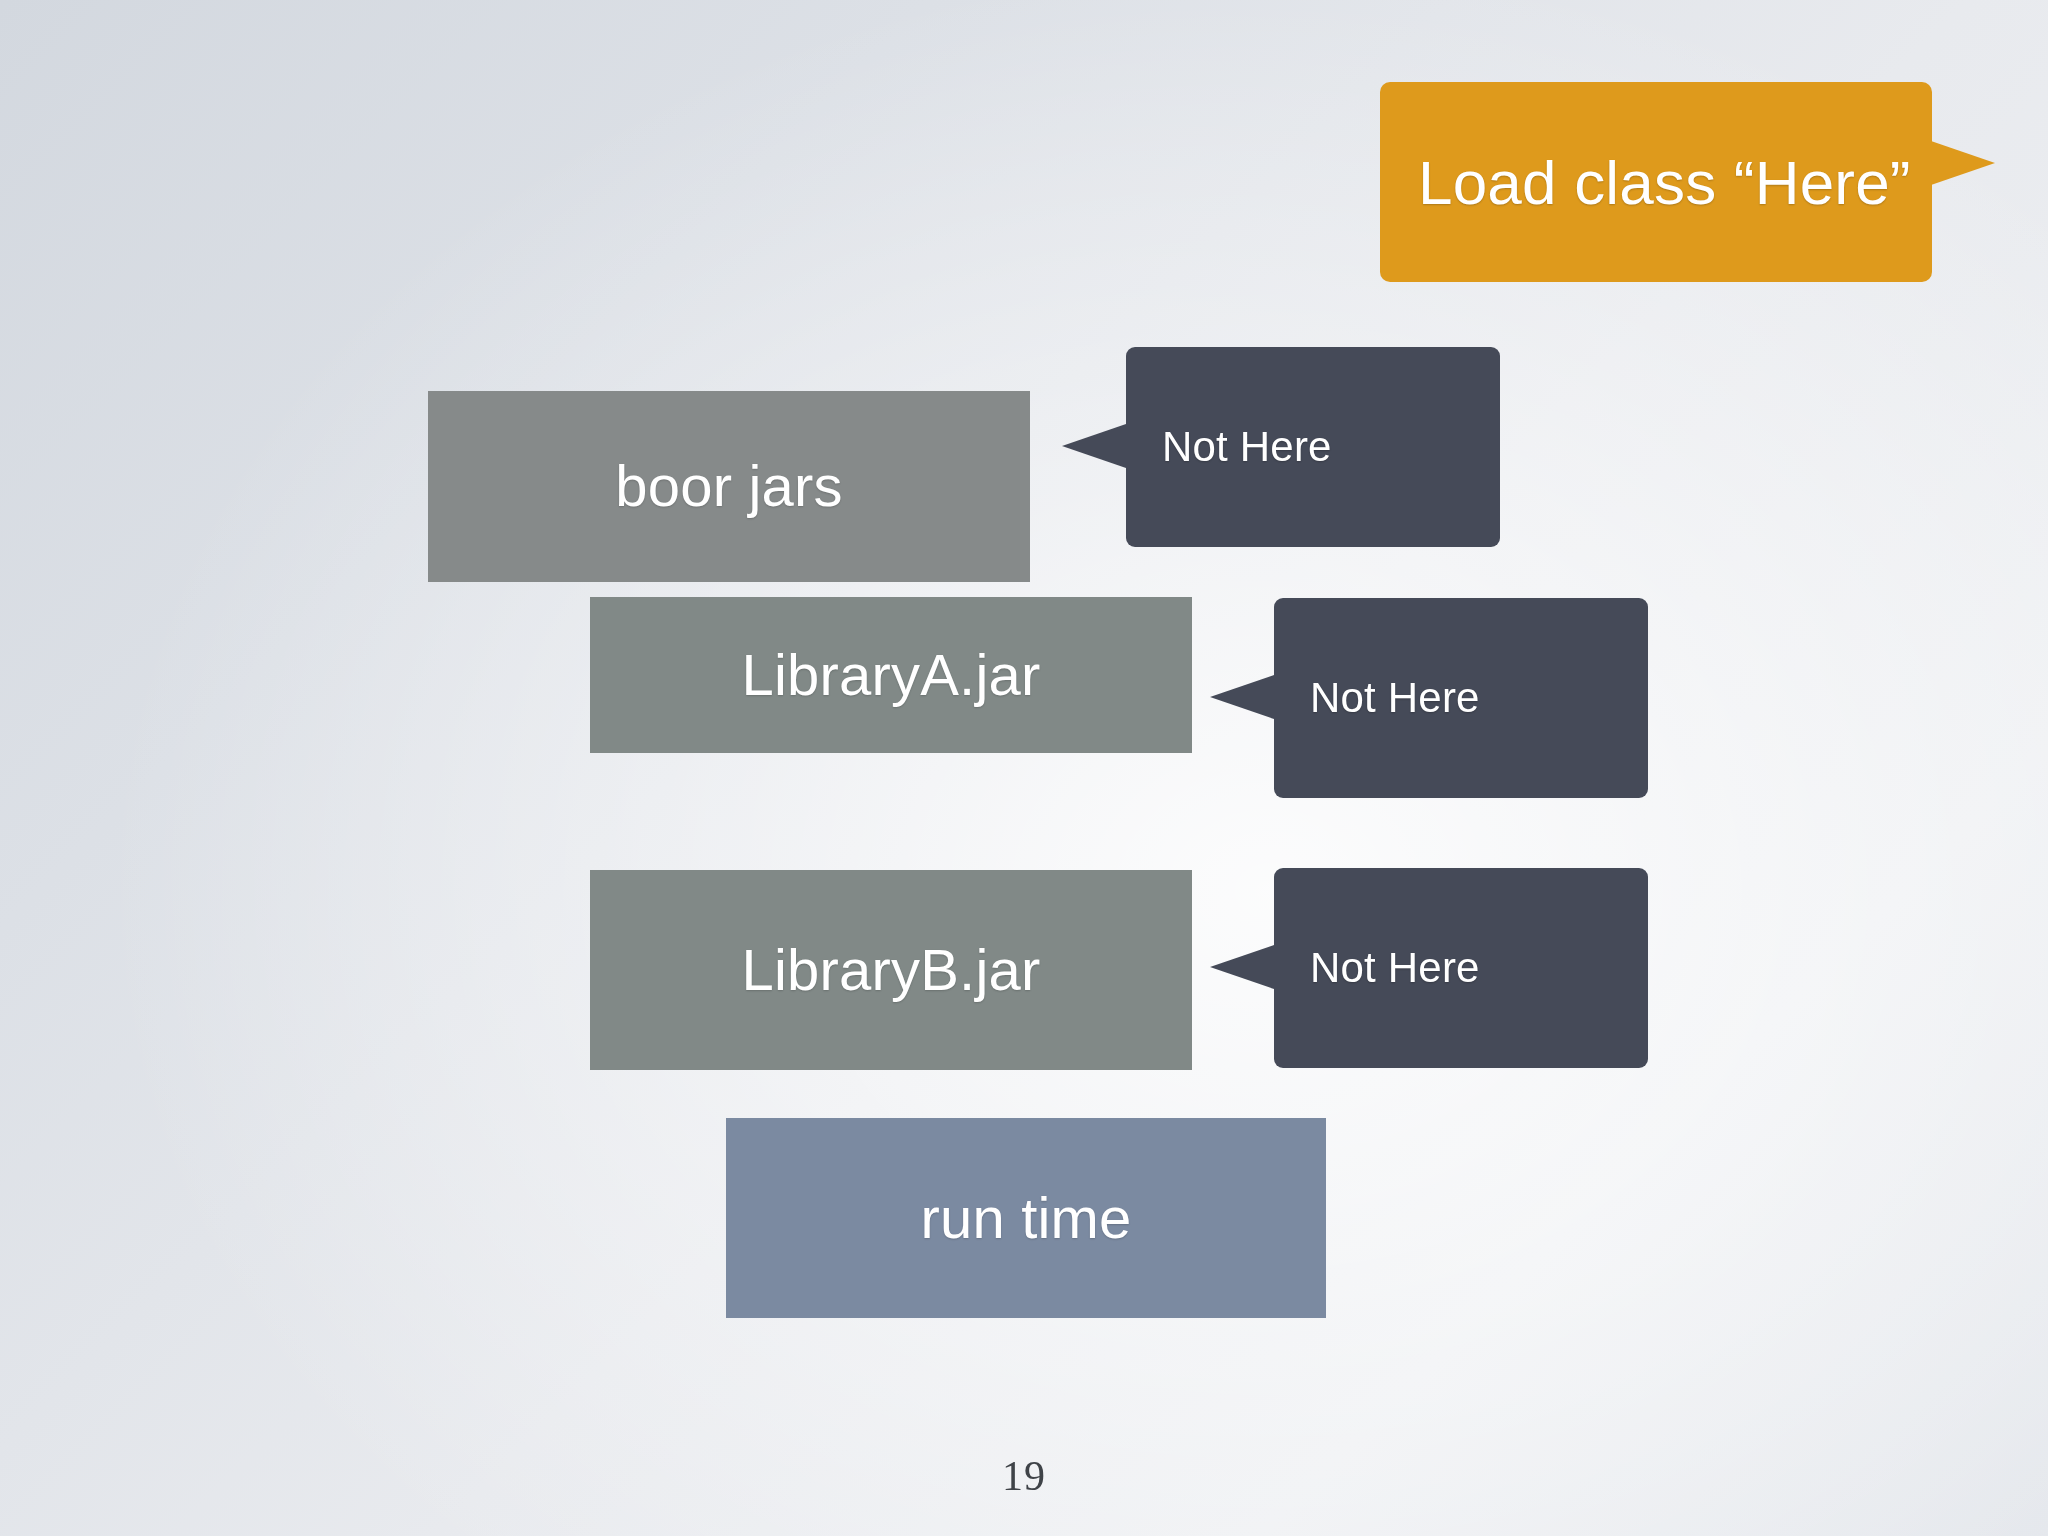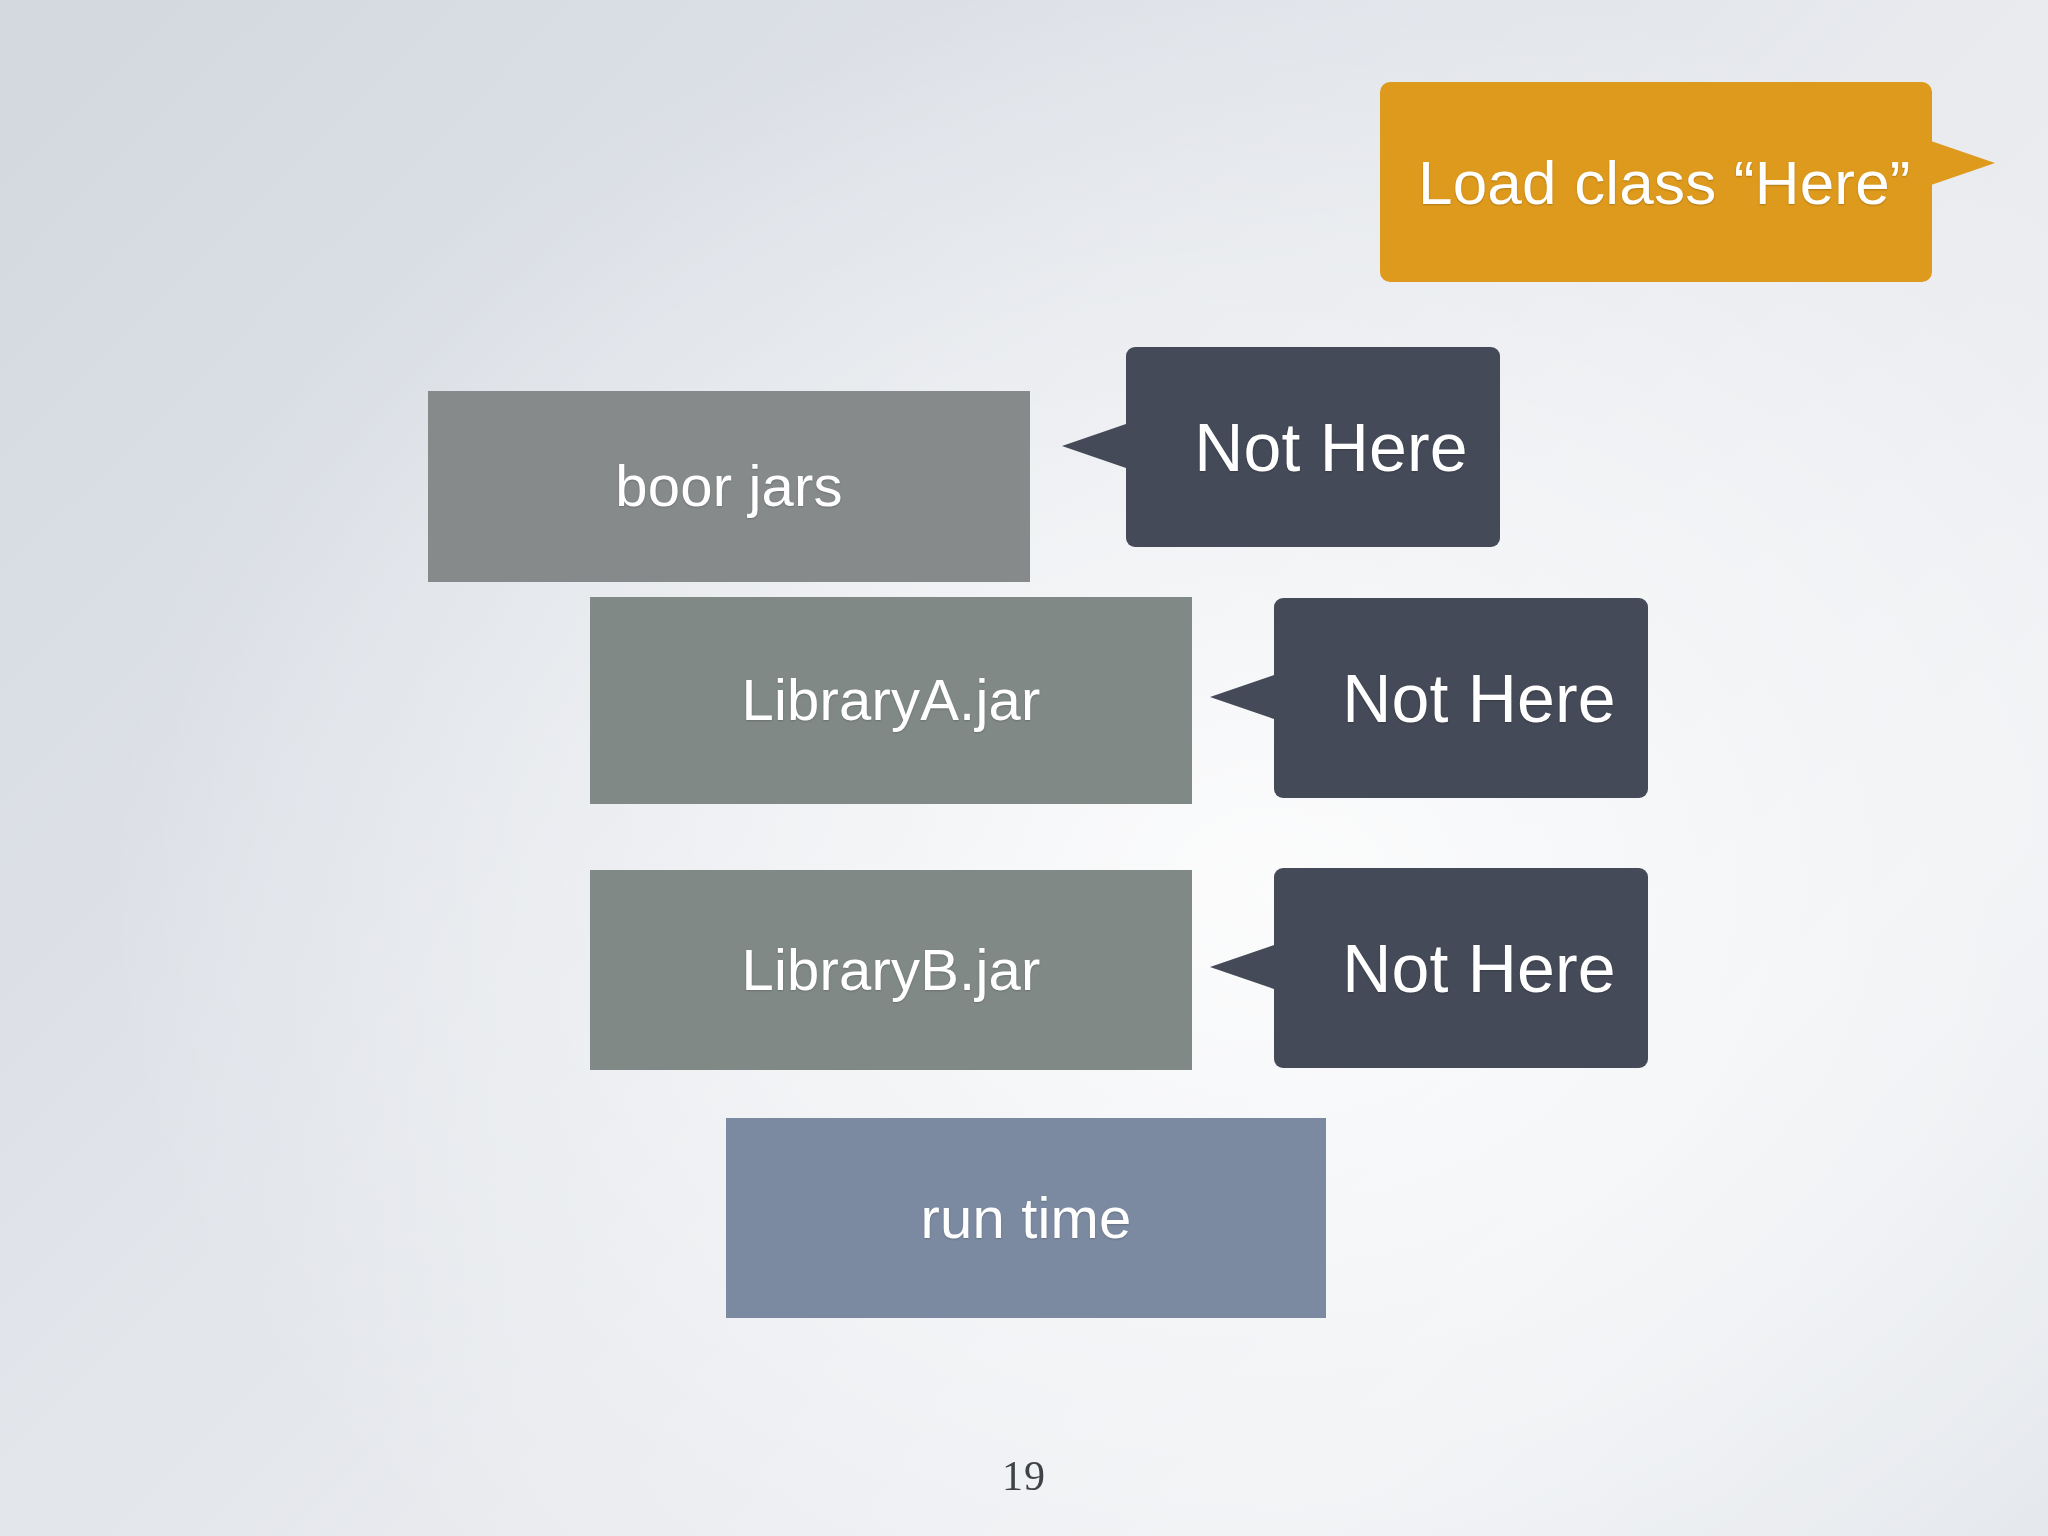--- a/index.html
+++ b/index.html
@@ -96,21 +96,21 @@
     height: 191px;
     background: #868A8A;
     font-size: 58px;
     margin-top: 45px;
   }
 
   #library-a-box {
     left: 590px;
     top: 597px;
     width: 602px;
-    height: 207px;
+    height: 156px;
     background: #818987;
     font-size: 58px;
   }
 
   #library-b-box {
     left: 590px;
     top: 870px;
     width: 602px;
     height: 200px;
     background: #818987;
@@ -126,23 +126,22 @@
     font-size: 58px;
     flex-direction: row;
     line-height: 1.14;
   }
   #runtime-box .line { display: block; }
 
   
 
   .not-here {
     background: #454A58;
-    font-size: 68px;
+    font-size: 42px;
     padding-left: 36px;
-    justify-content: center;
   }
 
   #not-here-1 {
     left: 1126px;
     top: 347px;
     width: 374px;
     height: 200px;
   }
   #not-here-1-tail {
     left: 1062px;

